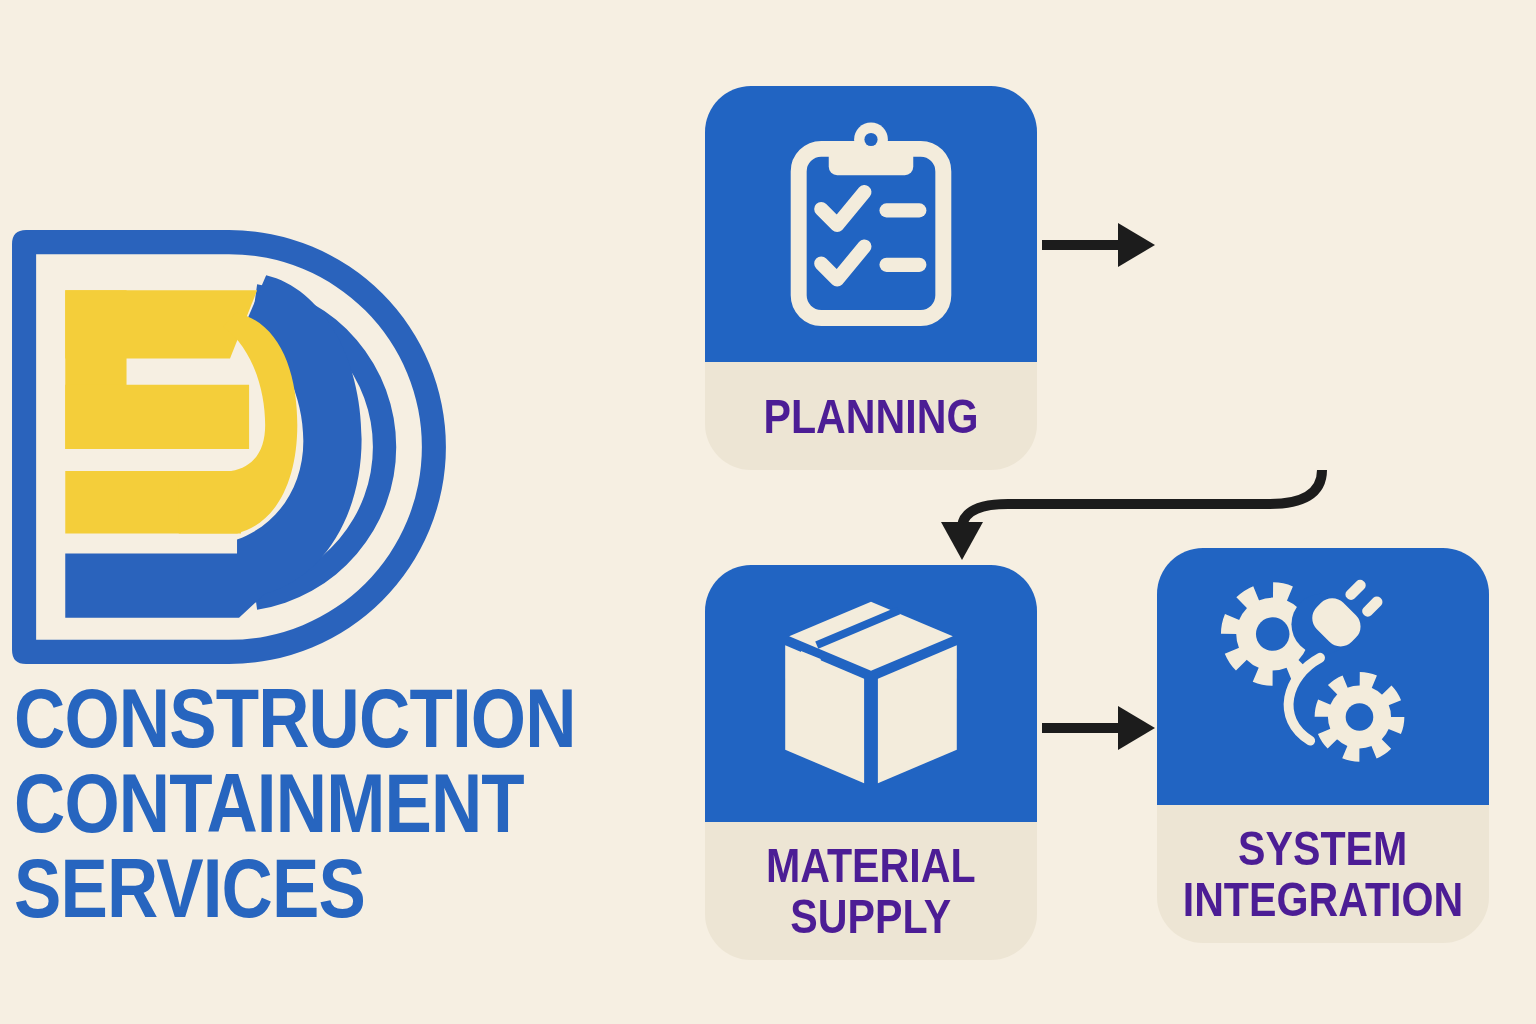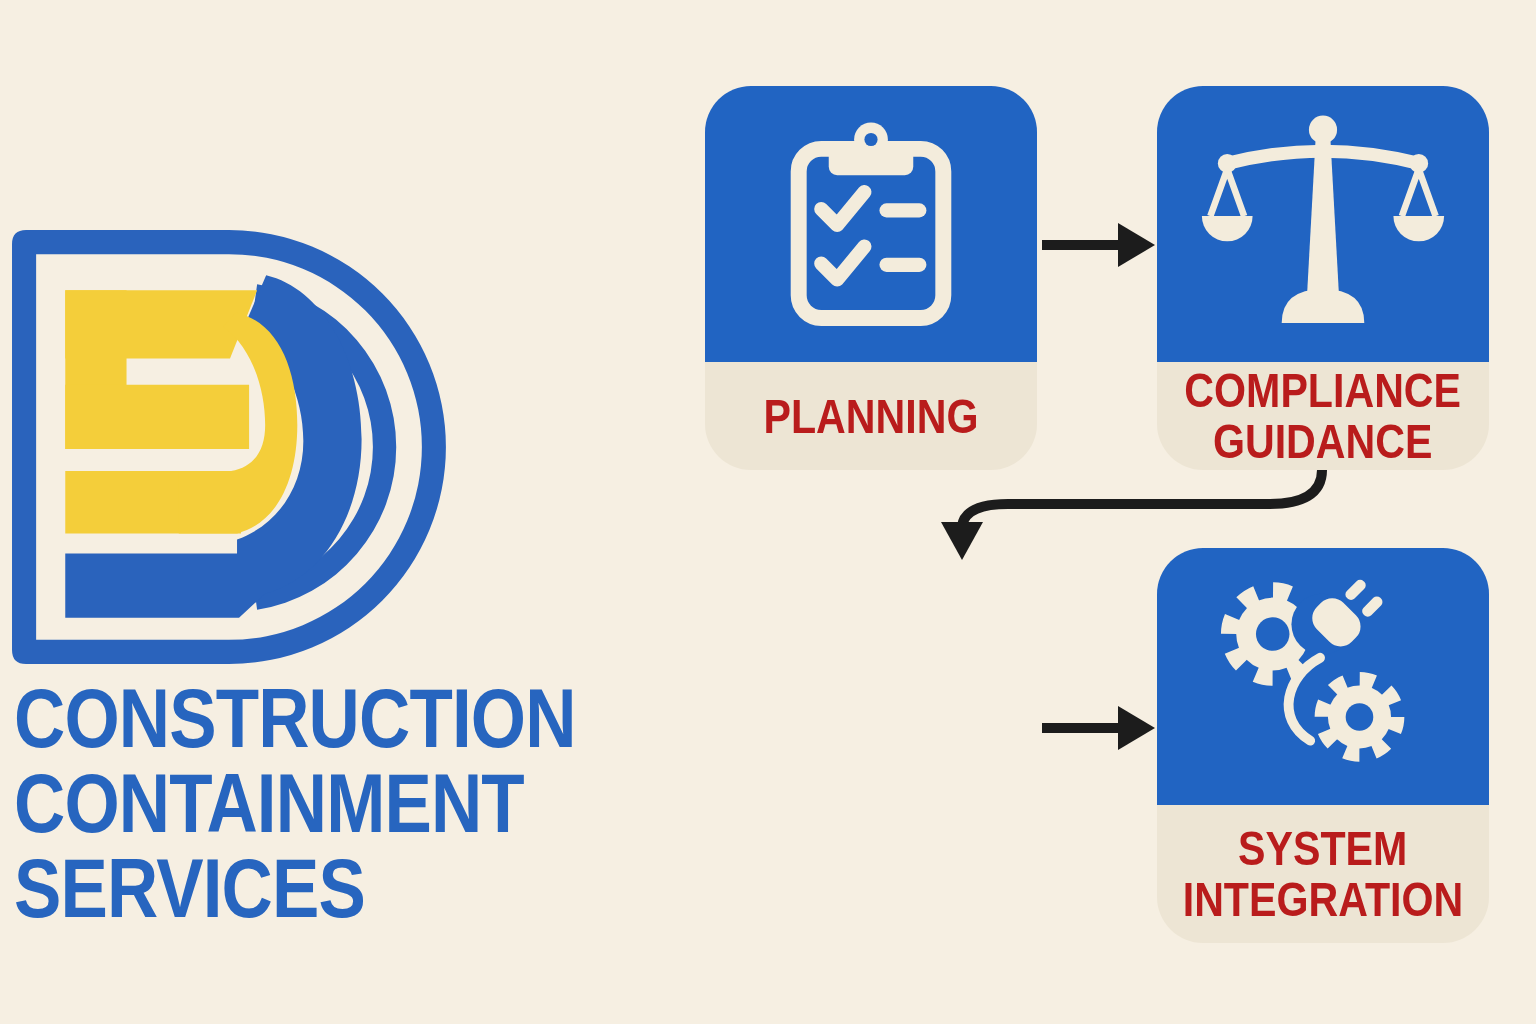--- a/index.html
+++ b/index.html
@@ -26,21 +26,21 @@
     position:absolute;width:332px;border-radius:46px;overflow:hidden;
     display:flex;flex-direction:column;
   }
   .card-blue{
     background:#2164C2;flex:0 0 auto;
     display:flex;align-items:center;justify-content:center;
   }
   .card-label{
     background:#EDE5D4;flex:1 1 auto;
     display:flex;flex-direction:column;align-items:center;justify-content:center;
-    color:#b91c1c;font-weight:700;font-size:49px;line-height:51px;
+    color:#4c1d95;font-weight:700;font-size:49px;line-height:51px;
     letter-spacing:0;
   }
   .card-label .ln{transform:scaleX(0.84);transform-origin:center;white-space:nowrap;}
   #card-planning{left:705px;top:86px;height:384px;}
   #card-compliance{left:1157px;top:86px;height:384px;}
   #card-material{left:705px;top:565px;height:395px;}
   #card-system{left:1157px;top:548px;height:395px;}
   #card-planning .card-blue,#card-compliance .card-blue{height:276px;}
   #card-material .card-blue,#card-system .card-blue{height:257px;}
 
@@ -100,43 +100,38 @@
           <path d="M62,162 L79,179 L108,144" fill="none" stroke="#F3ECDC" stroke-width="15" stroke-linecap="round" stroke-linejoin="round"></path>
           <rect x="124" y="156" width="50" height="15" rx="7.5"></rect>
         </g>
       </svg>
     </div>
     <div class="card-label">
       <div class="ln">PLANNING</div>
     </div>
   </div>
 
-  <div class="card" id="card-compliance">
+
+  <div class="card" id="card-material">
     <div class="card-blue">
-      <svg width="252" height="230" viewBox="0 0 260 245">
+      <svg width="232" height="212" viewBox="0 0 230 215">
         <g fill="#F3ECDC">
-          <circle cx="130" cy="22" r="15"></circle>
-          <path d="M28,58 Q130,32 232,58" fill="none" stroke="#F3ECDC" stroke-width="14" stroke-linecap="round"></path>
-          <circle cx="28" cy="58" r="10"></circle>
-          <circle cx="232" cy="58" r="10"></circle>
-          <path d="M28,64 L10,114 M28,64 L46,114" fill="none" stroke="#F3ECDC" stroke-width="7"></path>
-          <path d="M1,114 A27,27 0 0 0 55,114 Z"></path>
-          <path d="M232,64 L214,114 M232,64 L250,114" fill="none" stroke="#F3ECDC" stroke-width="7"></path>
-          <path d="M205,114 A27,27 0 0 0 259,114 Z"></path>
-          <path d="M122,34 L138,34 L147,198 L113,198 Z"></path>
-          <path d="M86,228 Q86,192 130,192 Q174,192 174,228 Z"></path>
+          <polygon points="115,14 198,49 115,84 32,49"></polygon>
+          <polygon points="28,58 108,92 108,198 28,164"></polygon>
+          <polygon points="122,92 202,58 202,164 122,198"></polygon>
+          <line x1="60" y1="58" x2="143" y2="23" stroke="#2164C2" stroke-width="8"></line>
+          <polygon points="44,64 64,72 64,110 54,100 44,108"></polygon>
         </g>
       </svg>
     </div>
     <div class="card-label">
-      <div class="ln">COMPLIANCE</div>
-      <div class="ln">GUIDANCE</div>
+      <div class="ln">MATERIAL</div>
+      <div class="ln">SUPPLY</div>
     </div>
   </div>
-
 
   <div class="card" id="card-system">
     <div class="card-blue">
       <svg width="232" height="212" viewBox="0 0 230 215">
 
         <g>
           <circle cx="64" cy="64" r="44" fill="none" stroke="#F3ECDC" stroke-width="17" stroke-dasharray="17.28 17.28"></circle>
           <circle cx="64" cy="64" r="37" fill="#F3ECDC"></circle>
           <circle cx="64" cy="64" r="17" fill="#2164C2"></circle>
         </g>

